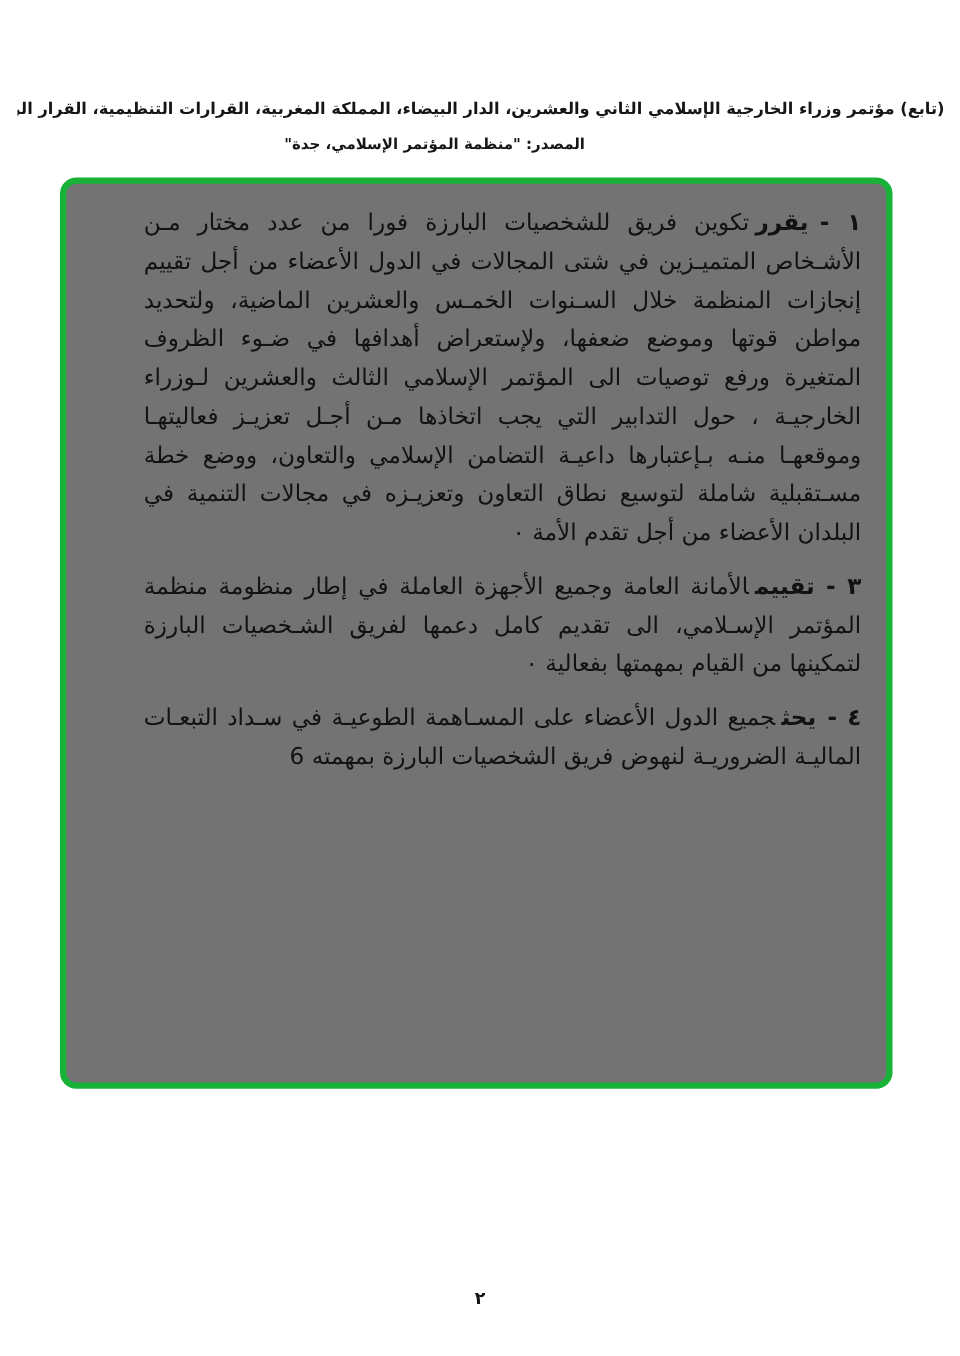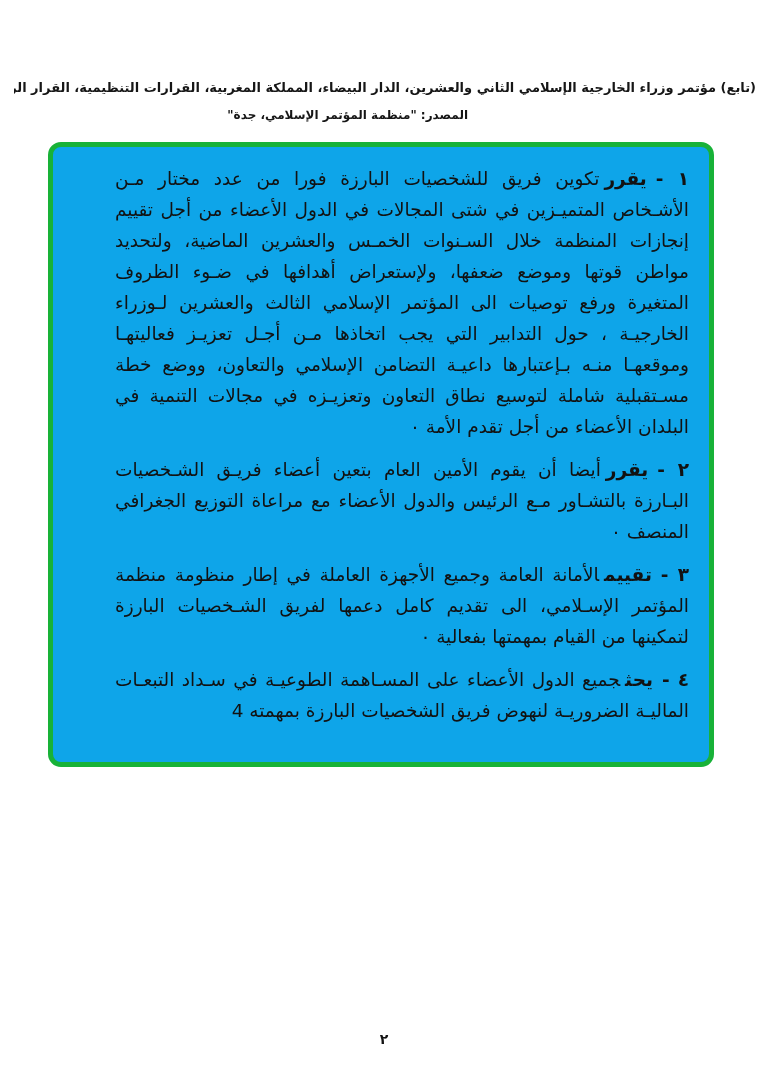--- a/index.html
+++ b/index.html
@@ -33,24 +33,24 @@
   .doc-header .line2 {
     margin-top:13px;
     margin-right:288px;   
     font-size:12px;
     white-space:nowrap;
   }
   
   .resolution-box {
     position:absolute;
     left:48px; top:142px;
-    width:666px; height:625px;
+    width:666px; height:729px;
     border:5px solid #18B238;
     border-radius:13px;
-    background:#0ea5e9;
+    background:#737373;
   }
   .items {
     position:absolute;
     top:16px; right:20px; left:62px;
     direction:rtl;
     text-align:justify;
     font-size:18.5px;
     line-height:31px;
     color:#121212;
   }
@@ -84,30 +84,27 @@
     <div class="line2">المصدر:  "منظمة المؤتمر الإسلامي، جدة"</div>
   </div>
 
   <div class="resolution-box">
     <div class="items">
 
       <p class="item">
         <span class="marker">١ -</span><span class="verb">يقرر</span><span class="rest">تكوين فريق للشخصيات البارزة فورا من عدد مختار مـن الأشـخاص المتميـزين في شتى المجالات في الدول الأعضاء من أجل تقييم إنجازات المنظمة خلال السـنوات الخمـس والعشرين الماضية، ولتحديد مواطن قوتها وموضع ضعفها، ولإستعراض أهدافها في ضـوء الظروف المتغيرة ورفع توصيات الى المؤتمر الإسلامي الثالث والعشرين لـوزراء الخارجيـة ، حول التدابير التي يجب اتخاذها مـن أجـل تعزيـز فعاليتهـا وموقعهـا منـه بـإعتبارها داعيـة التضامن الإسلامي والتعاون، ووضع خطة مسـتقبلية شاملة لتوسيع نطاق التعاون وتعزيـزه في مجالات التنمية في البلدان الأعضاء من أجل تقدم الأمة ٠</span>
       </p>
 
-      <p class="item">
-        <span class="marker">٢ -</span><span class="verb">يقرر</span><span class="rest">أيضا أن يقوم الأمين العام بتعين أعضاء فريـق الشـخصيات البـارزة بالتشـاور مـع الرئيس والدول الأعضاء مع مراعاة التوزيع الجغرافي المنصف ٠</span>
-      </p>
 
       <p class="item">
         <span class="marker">٣ -</span><span class="verb">تقييم</span><span class="rest">الأمانة العامة وجميع الأجهزة العاملة في إطار منظومة منظمة المؤتمر  الإسـلامي، الى تقديم كامل دعمها لفريق الشـخصيات البارزة لتمكينها من القيام بمهمتها بفعالية ٠</span>
       </p>
 
       <p class="item">
-        <span class="marker">٤ -</span><span class="verb">يحث</span><span class="rest">جميع الدول الأعضاء على المسـاهمة الطوعيـة في سـداد التبعـات الماليـة الضروريـة لنهوض فريق الشخصيات البارزة بمهمته 4</span>
+        <span class="marker">٤ -</span><span class="verb">يحث</span><span class="rest">جميع الدول الأعضاء على المسـاهمة الطوعيـة في سـداد التبعـات الماليـة الضروريـة لنهوض فريق الشخصيات البارزة بمهمته 6</span>
       </p>
 
     </div>
   </div>
 
   <div class="page-number">٢</div>
 
 </div>
 
 </body></html>

